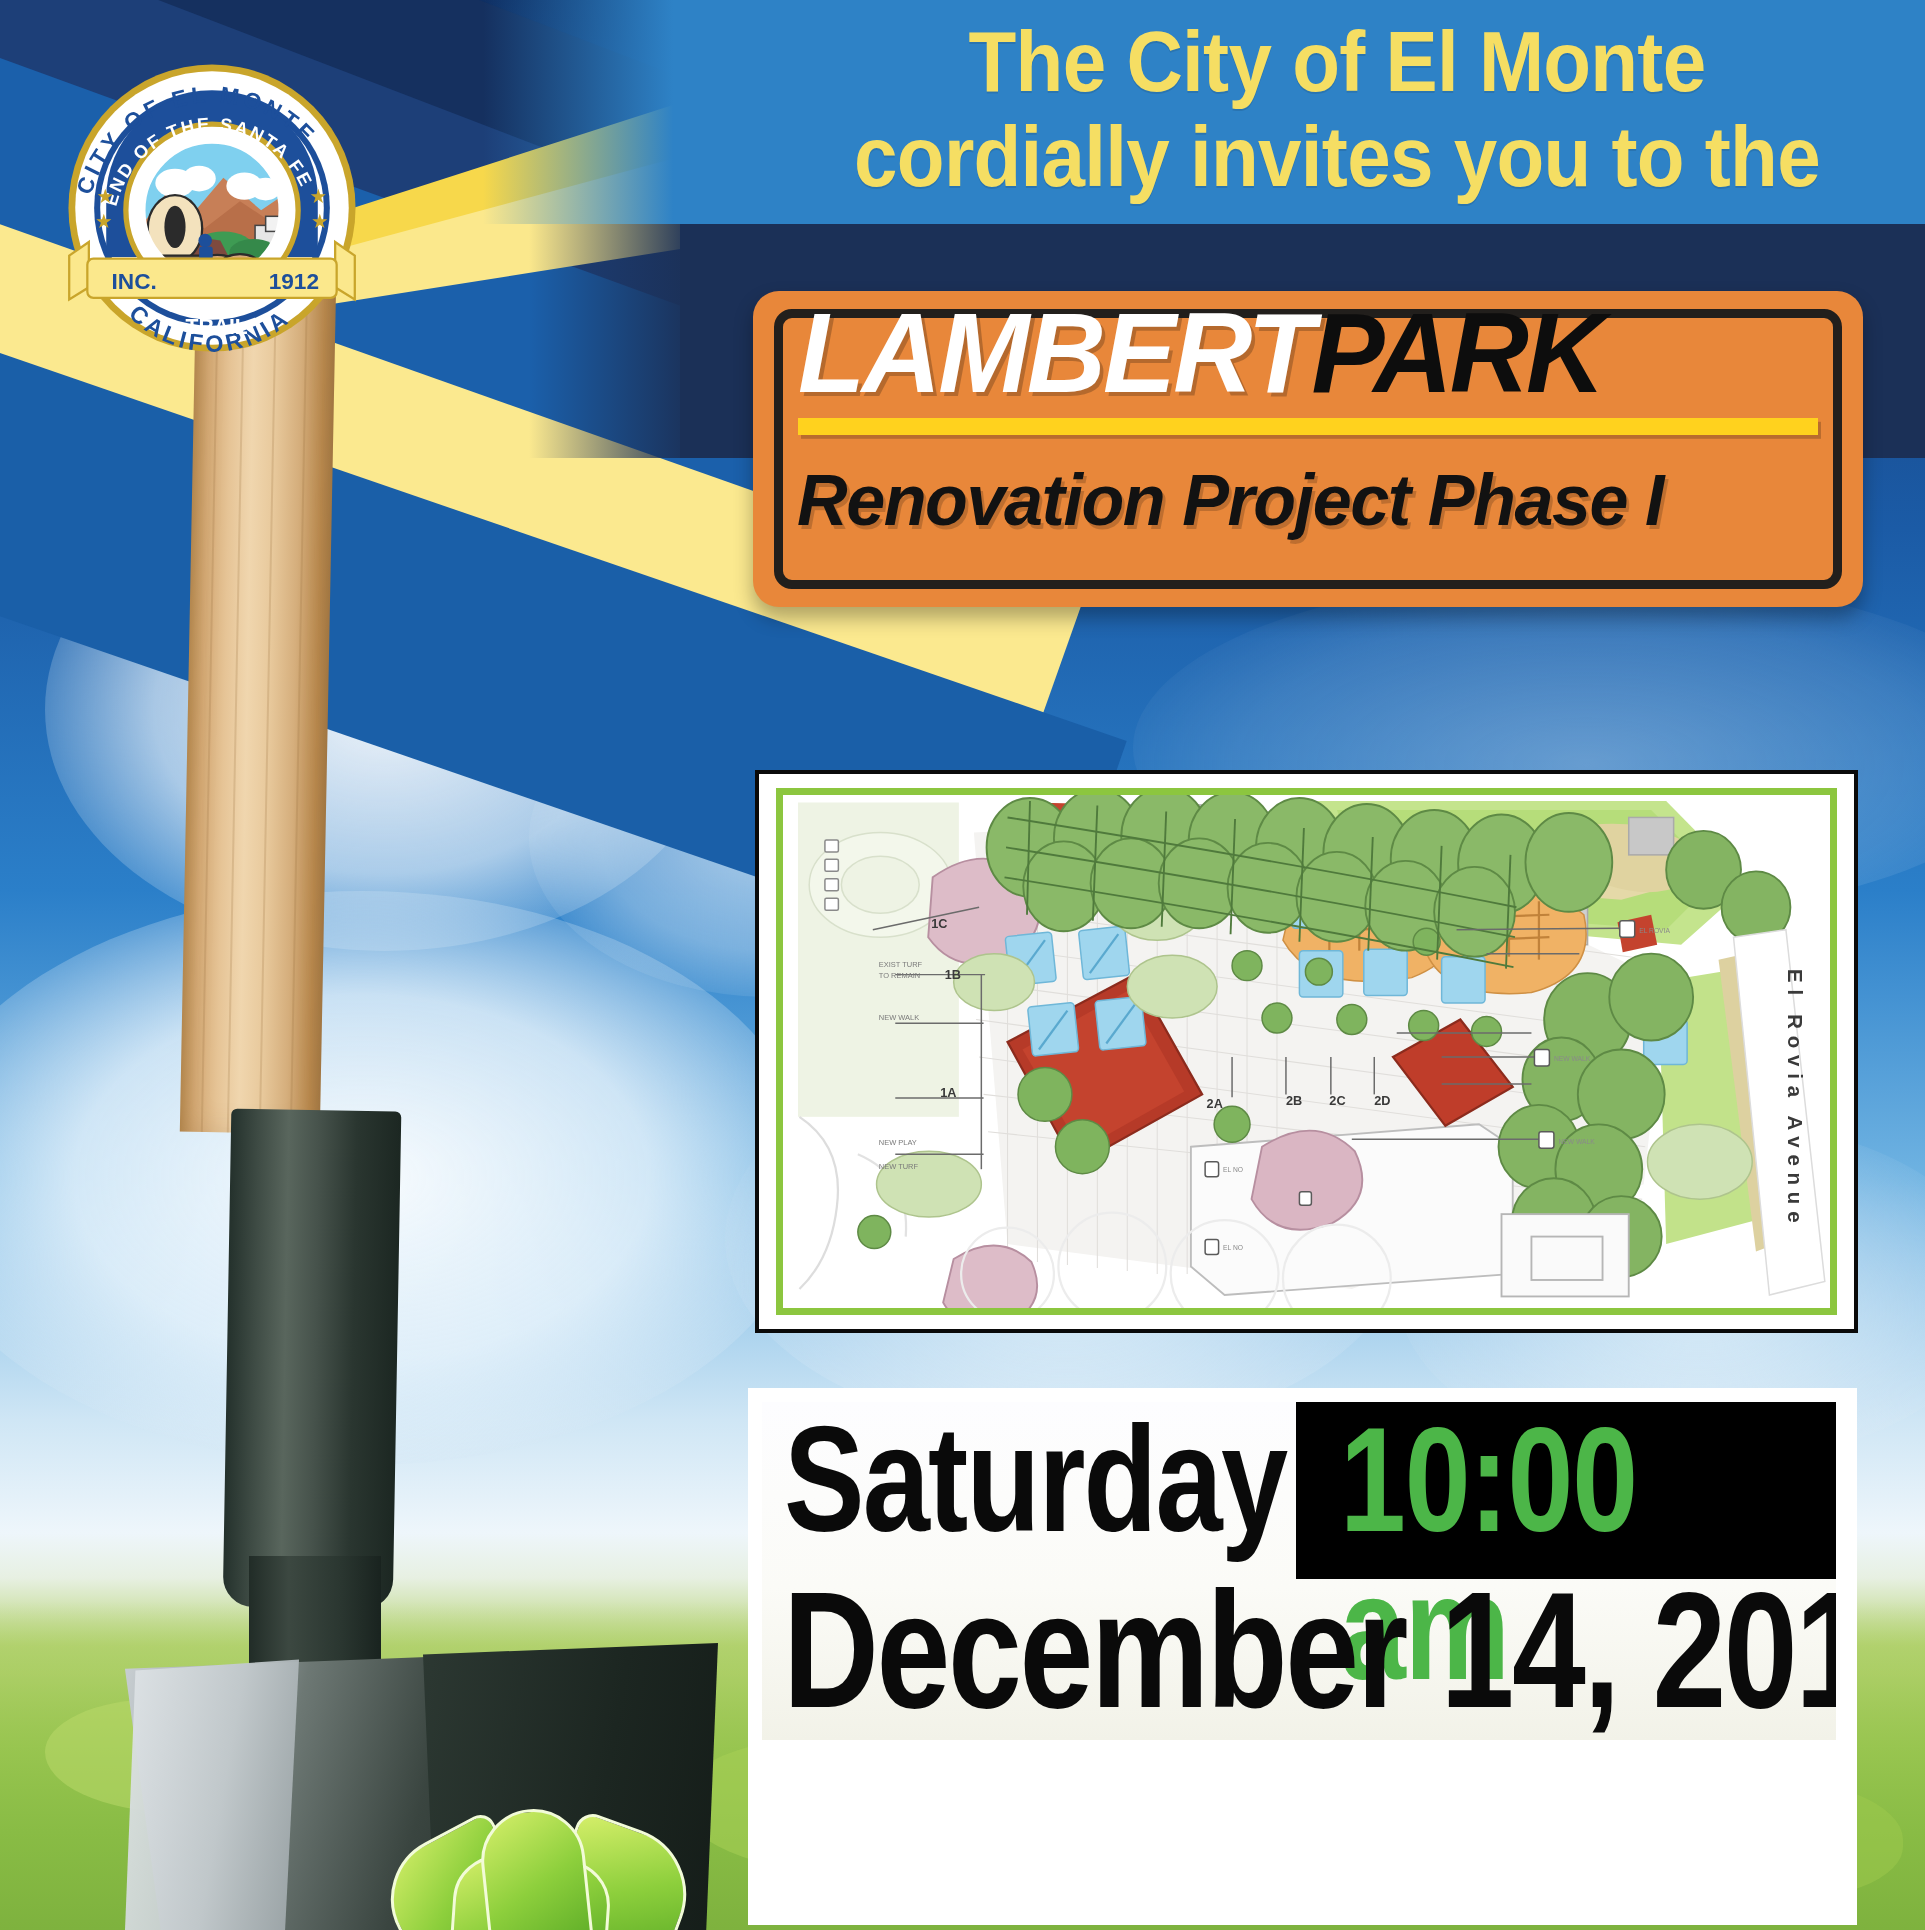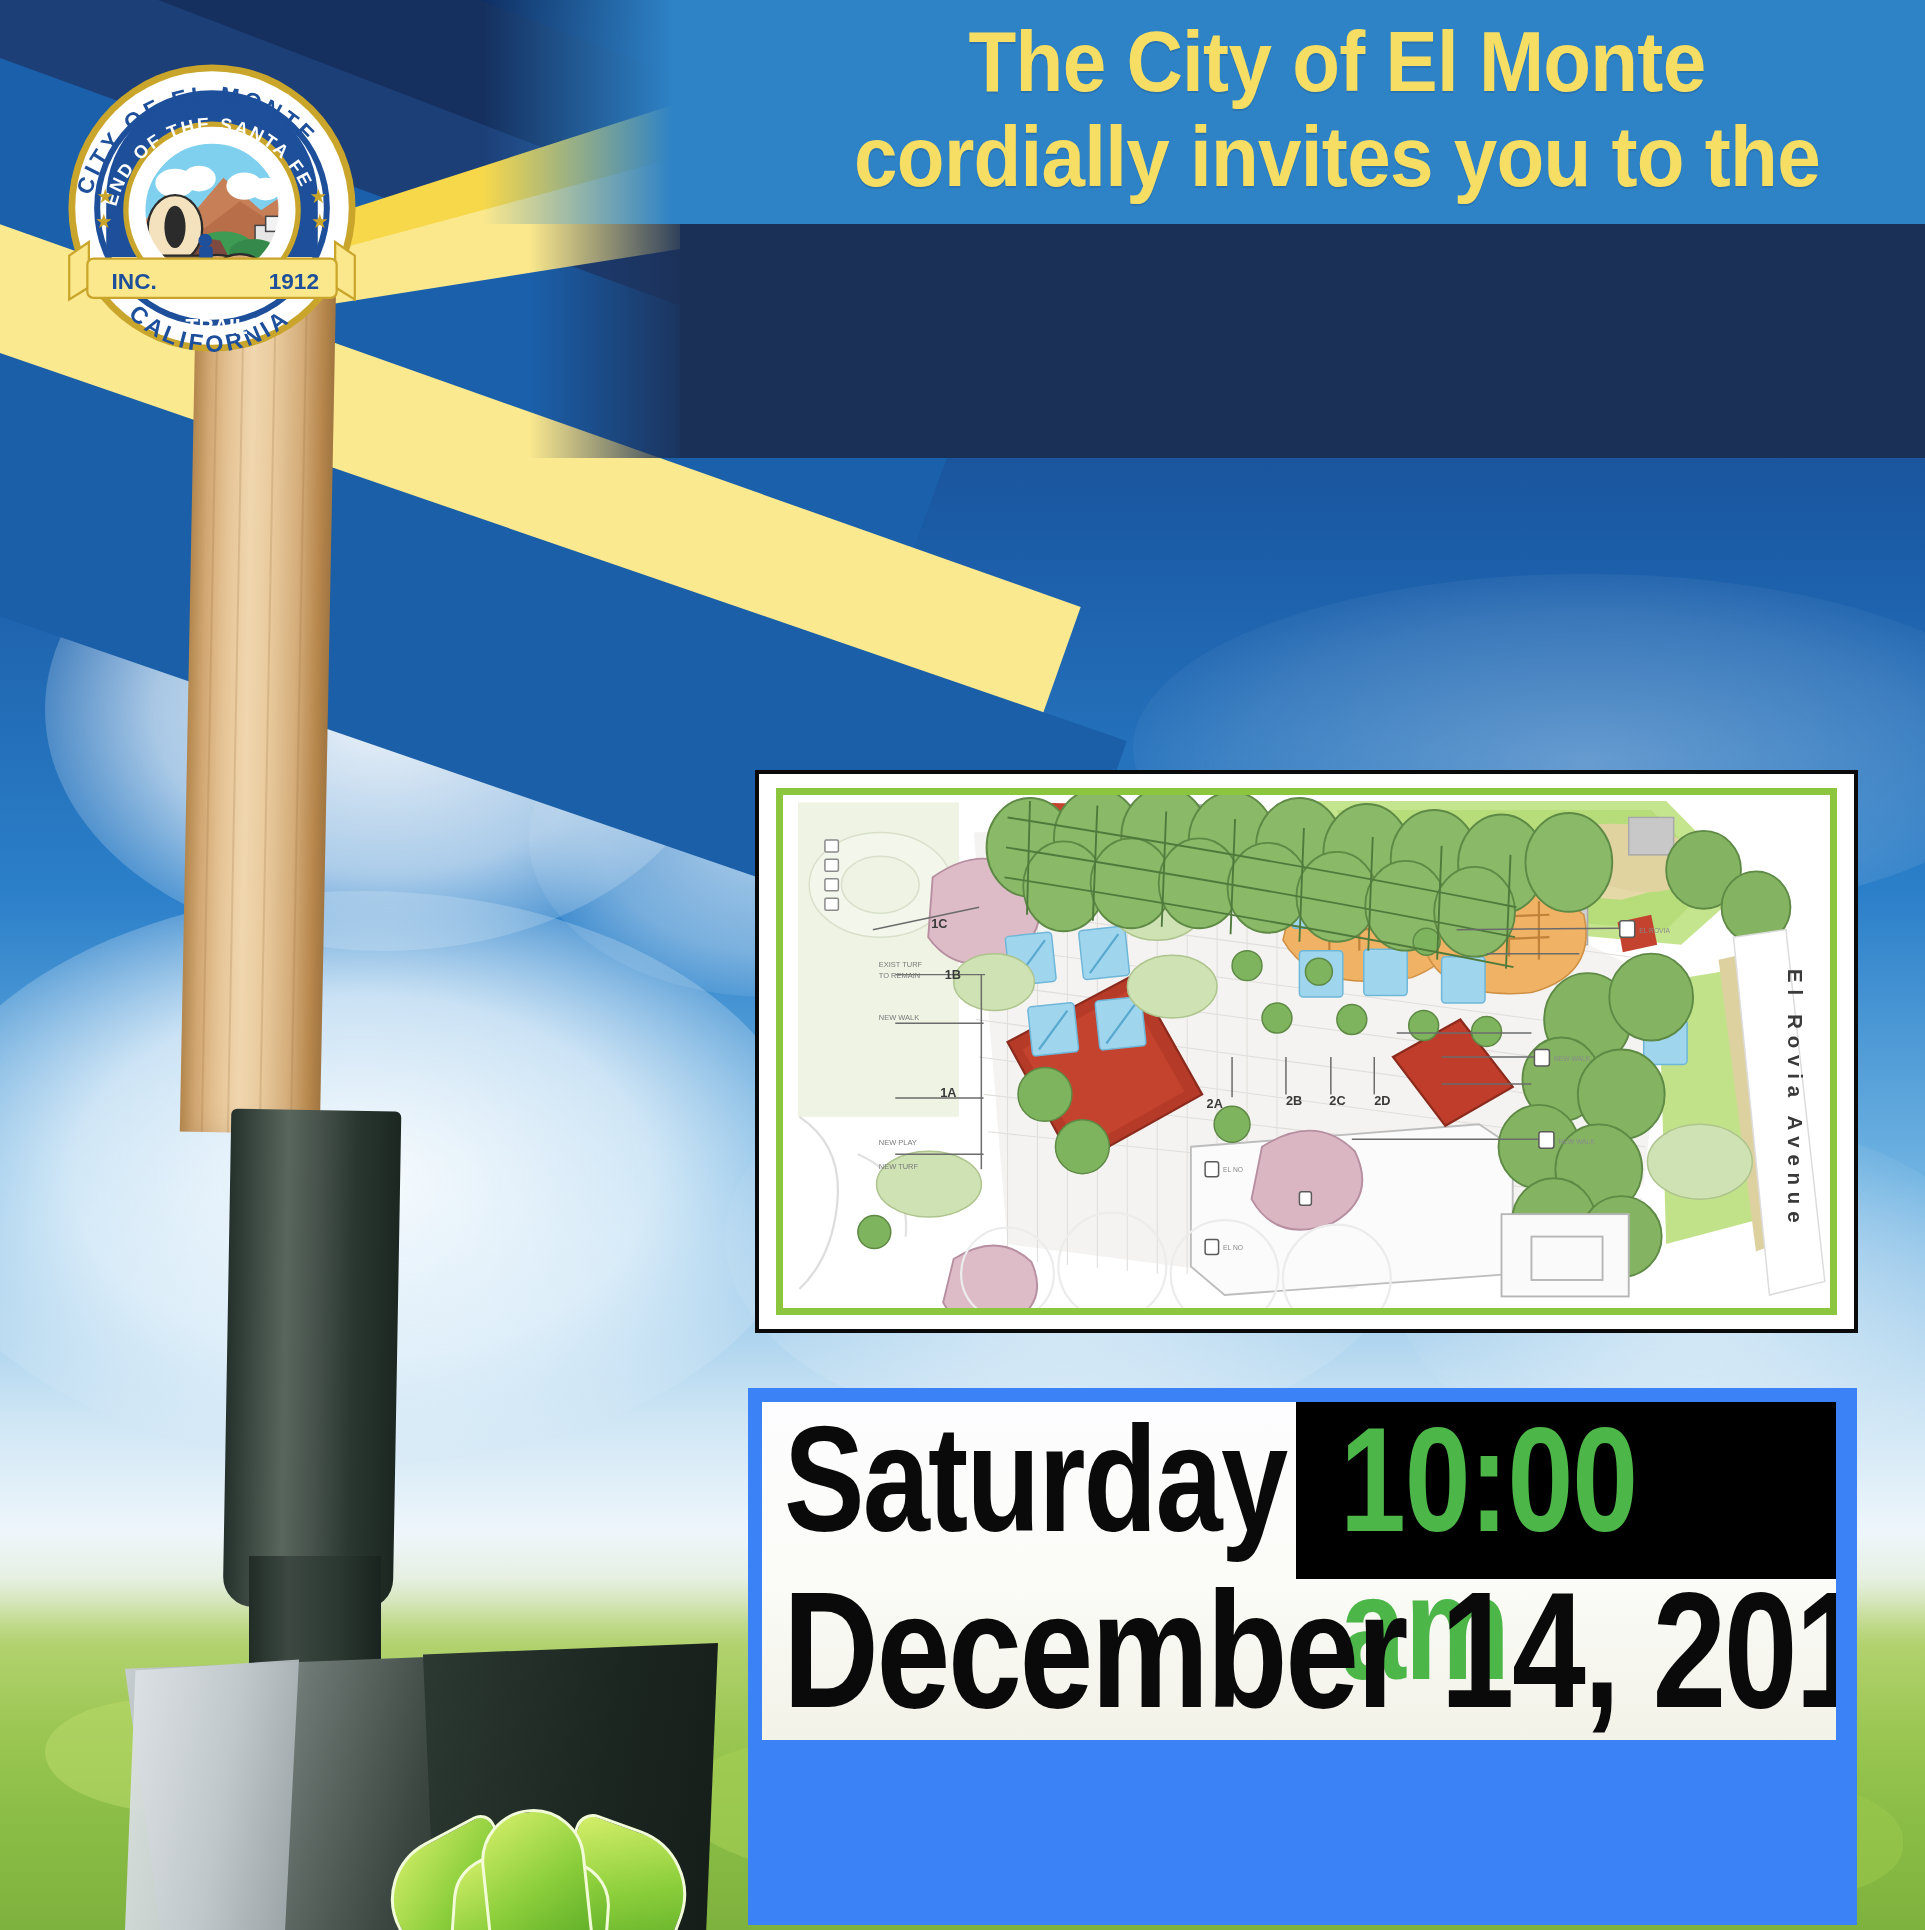--- a/index.html
+++ b/index.html
@@ -200,21 +200,21 @@
   .plan-canvas{position:absolute;left:0;top:0;right:0;bottom:0;}
   .plan-street{
     position:absolute;right:24px;top:174px;
     writing-mode:vertical-rl;
     font-size:20.4px;letter-spacing:6.8px;color:#3a3a3a;font-weight:bold;
   }
 
   
   .datebox{
     position:absolute;left:748px;top:1388px;width:1101px;height:529px;
-    background:#3b82f6;padding:4px;
+    background:#ffffff;padding:4px;
   }
   .date-top{
     position:absolute;left:13.6px;top:13.6px;width:1074px;height:338px;
     background:linear-gradient(to bottom,#fdfdff 0%,#fbfbf7 55%,#f2f2e8 100%);
     overflow:hidden;
   }
   .date-day{
     position:absolute;left:22.7px;top:1.5px;
     font-weight:bold;font-size:151px;line-height:1;color:#0a0a0a;
     transform:scaleX(.80);transform-origin:left top;letter-spacing:-2.3px;
@@ -377,20 +377,28 @@
       <text x="300" y="332" font-family="Liberation Sans, sans-serif" font-size="30" font-weight="bold" fill="#1d4f9b">1912</text>
       <text x="190" y="392" font-family="Liberation Sans, sans-serif" font-size="28" font-weight="bold" fill="#ffffff">TRAIL</text>
     </svg>
   </div>
 
   <div class="header-text">
     <div>The City of El Monte</div>
     <div>cordially invites you to the</div>
   </div>
 
+  <div class="sign">
+    <div class="sign-inner"></div>
+    <div class="sign-title">
+      <span class="w">LAMBERT</span><span class="k">PARK</span>
+    </div>
+    <div class="sign-rule"></div>
+    <div class="sign-sub">Renovation Project Phase I</div>
+  </div>
 
 
   <div class="plan-frame">
     <div class="plan-green">
       <svg class="plan-canvas" viewBox="0 0 1400 690" preserveAspectRatio="none">
         <rect x="0" y="0" width="1400" height="690" fill="#ffffff"></rect>
 
         <rect x="20" y="10" width="215" height="420" fill="#eef3e4"></rect>
         <ellipse cx="130" cy="120" rx="95" ry="70" fill="#f3f7eb" stroke="#d8e0cb" stroke-width="2"></ellipse>
         <ellipse cx="130" cy="120" rx="52" ry="38" fill="#eef3e4" stroke="#d8e0cb" stroke-width="2"></ellipse>

